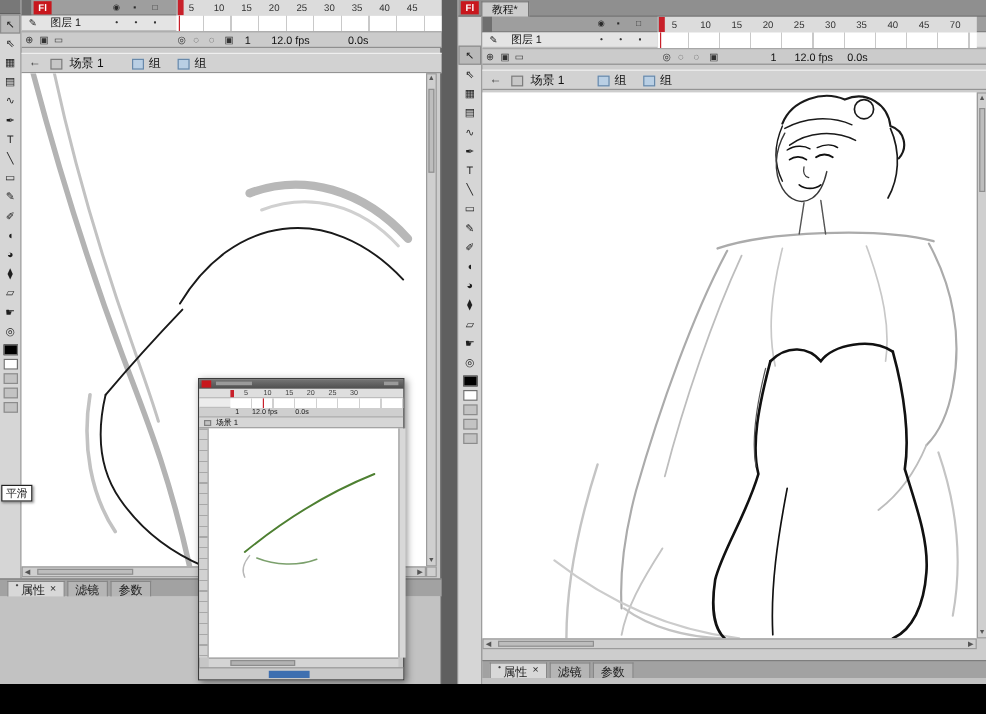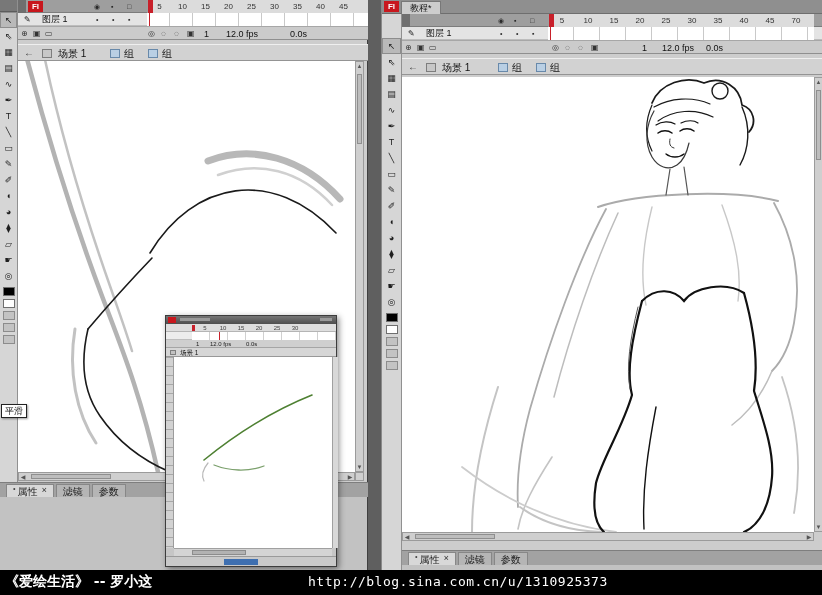--- a/index.html
+++ b/index.html
@@ -440,17 +440,15 @@
     <div class="in-vscroll"></div>
     <div class="in-hscroll">
         <span class="in-hthumb"></span>
       </div>
     <div class="in-status">
         <span class="in-blue"></span>
       </div>
   </div>
 
   <div id="bottombar">
-    <span class="bb-title">《爱绘生活》 -- 罗小这</span>
-    <span class="bb-url">http://blog.sina.com.cn/u/1310925373</span>
   </div>
 
 </div>
 
 </body></html>

